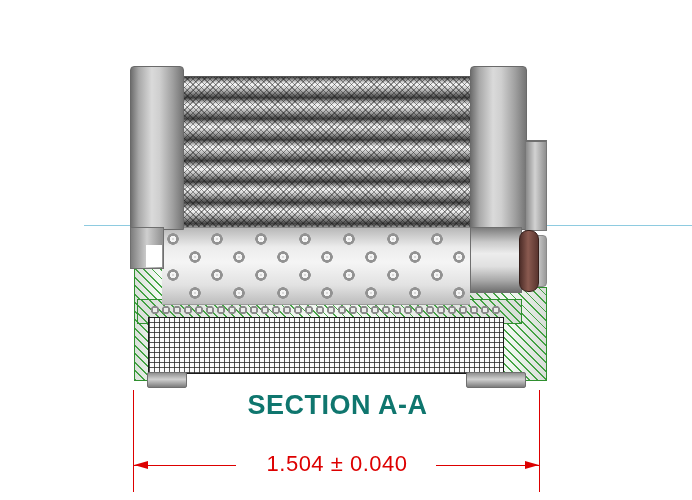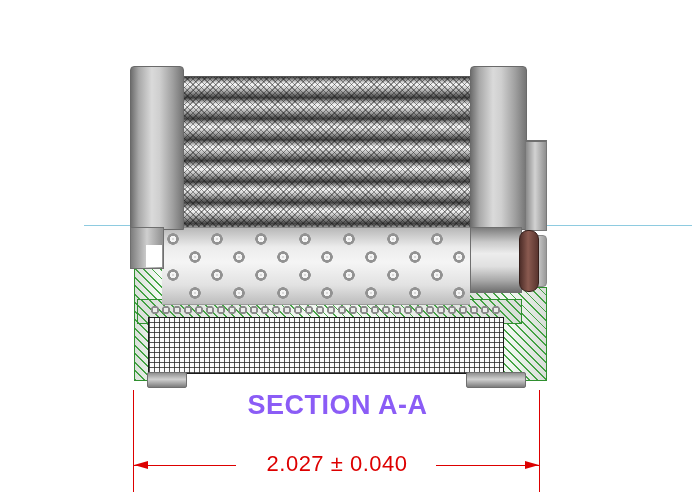--- a/index.html
+++ b/index.html
@@ -106,21 +106,21 @@
     z-index:3;
     background:linear-gradient(180deg,#909090,#d0d0d0 45%,#7d7d7d);
     border:1px solid #6f6f6f;border-radius:2px;
   }
   .foot-left{left:147px;top:372px;width:38px;height:14px;}
   .foot-right{left:466px;top:372px;width:58px;height:14px;}
 
   
   .section-label{
     left:130px;top:390px;width:415px;z-index:5;
-    text-align:center;color:#8b5cf6;
+    text-align:center;color:#0f766e;
     font-size:27px;font-weight:600;letter-spacing:0.5px;
   }
 
   
   .dim{background:#dd0000;z-index:5;}
   .ext-left{left:133px;top:390px;width:1px;height:102px;}
   .ext-right{left:539px;top:390px;width:1px;height:102px;}
   .dim-seg-left{left:134px;top:465px;width:102px;height:1px;}
   .dim-seg-right{left:436px;top:465px;width:103px;height:1px;}
   .arrow{width:0;height:0;z-index:5;}
@@ -171,15 +171,15 @@
   <div class="abs foot foot-right"></div>
 
   <div class="abs section-label">SECTION A-A</div>
 
   <div class="abs dim ext-left"></div>
   <div class="abs dim ext-right"></div>
   <div class="abs dim dim-seg-left"></div>
   <div class="abs dim dim-seg-right"></div>
   <div class="abs arrow arrow-left"></div>
   <div class="abs arrow arrow-right"></div>
-  <div class="abs dim-text">2.027 ± 0.040</div>
+  <div class="abs dim-text">1.504 ± 0.040</div>
 
 </div>
 
 </body></html>

